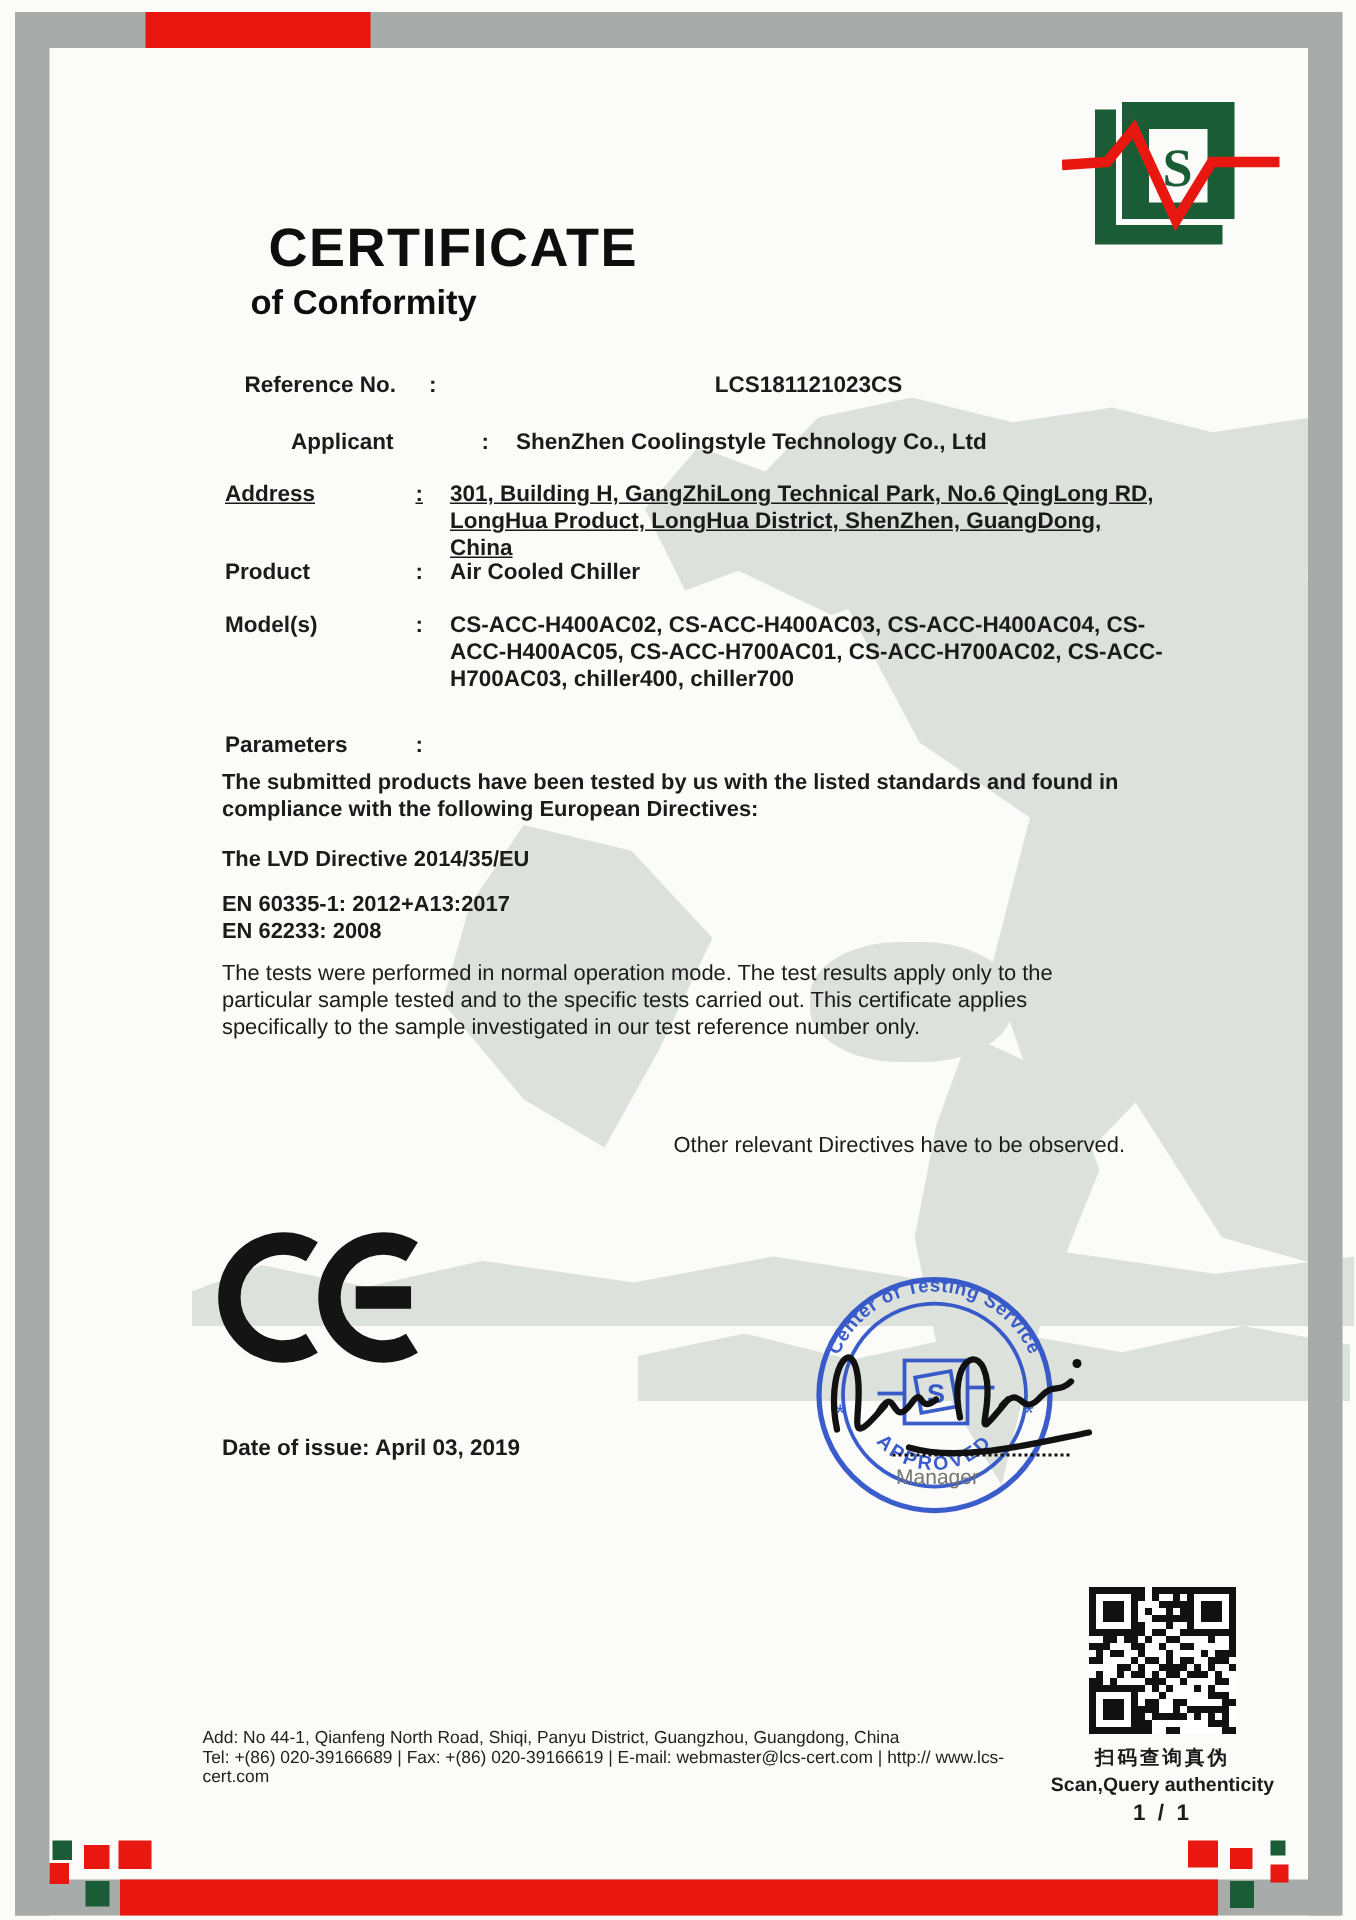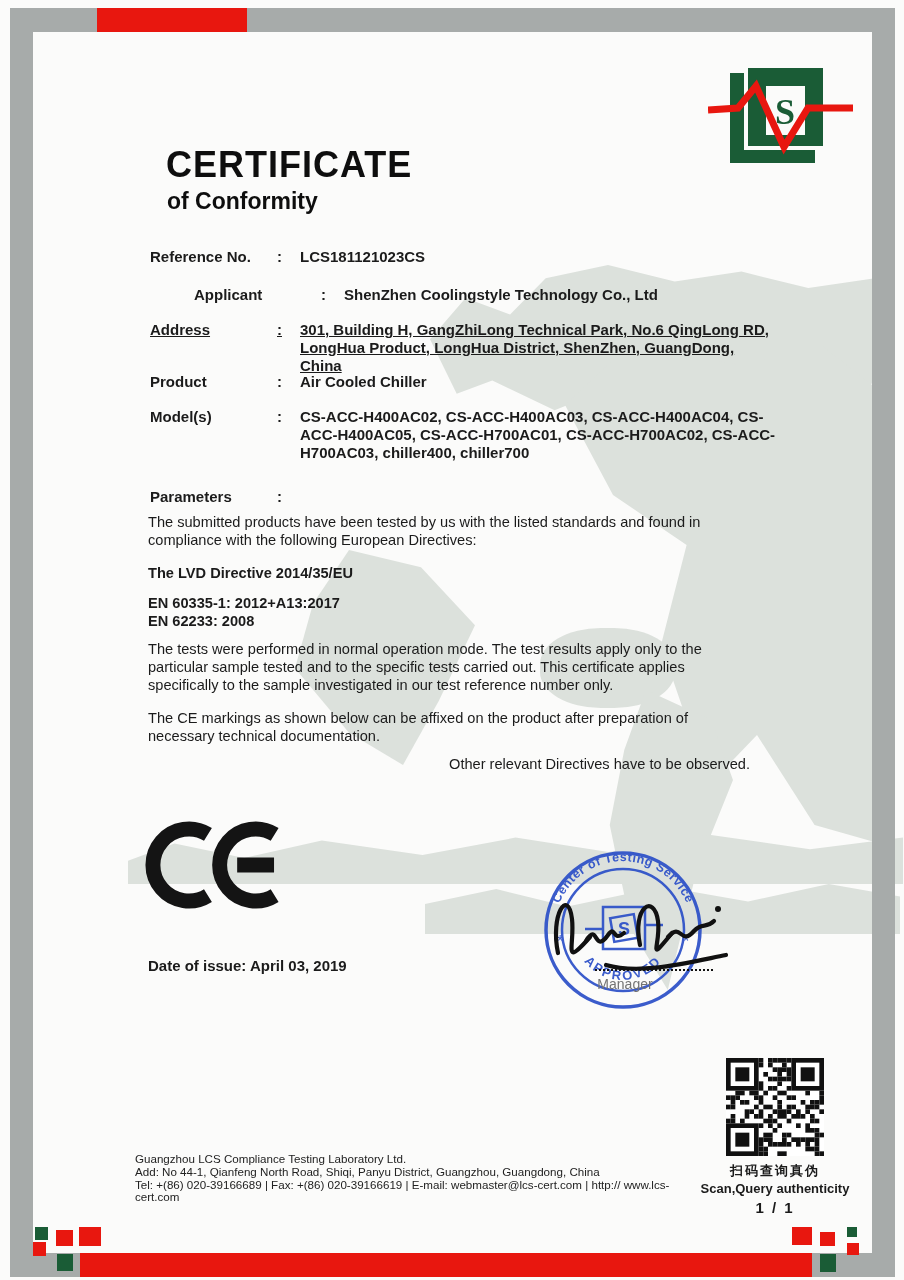--- a/index.html
+++ b/index.html
@@ -7,21 +7,21 @@
         font-family:"Liberation Sans","DejaVu Sans",sans-serif;color:#1b1b1b;}
   
   .frame{position:absolute;z-index:1;}
   .gray{background:#a7abaa;}
   .red{background:#e8170f;}
   .green{background:#1a5c36;}
   
   .map{position:absolute;z-index:0;background:#dce1dc;}
   
   .abs{position:absolute;z-index:2;}
-  .title-main{font-size:36px;font-weight:bold;letter-spacing:1px;color:#0e0e0e;}
+  .title-main{font-size:36px;font-weight:bold;letter-spacing:1px;color:#0e0e0e;margin-left:13px;}
   .title-sub{font-size:23px;font-weight:bold;color:#0e0e0e;}
   .fieldrow{position:absolute;left:150px;display:flex;z-index:2;}
   .flabel{width:127px;font-size:15px;font-weight:bold;line-height:18px;}
   .fcolon{width:23px;font-size:15px;font-weight:bold;line-height:18px;}
   .fvalue{width:478px;font-size:15px;font-weight:bold;line-height:18px;}
   .para{position:absolute;left:148px;width:602px;font-size:14.6px;line-height:17.8px;z-index:2;}
   .bold{font-weight:bold;}
   .date-line{font-size:15px;font-weight:bold;}
   
   .foot-left{position:absolute;left:135px;top:1153px;width:565px;font-size:11.6px;line-height:12.8px;color:#222;z-index:2;}
@@ -74,21 +74,21 @@
       <text x="77" y="60" font-size="36" font-weight="bold" fill="#1a5c36" text-anchor="middle" font-family="Liberation Serif, serif">S</text>
       <rect x="22" y="9" width="14" height="88" fill="#1a5c36"></rect>
       <rect x="22" y="86" width="85" height="13" fill="#1a5c36"></rect>
       <polyline points="0,46 30,44 48,22 76,83 100,44 145,44" fill="none" stroke="#e8170f" stroke-width="7"></polyline>
     </svg>
   </div>
 
   <div class="abs title-main" style="left:166px;top:144px;">CERTIFICATE</div>
   <div class="abs title-sub" style="left:167px;top:188px;">of Conformity</div>
 
-  <div class="fieldrow" style="top:248px;">
+  <div class="fieldrow" style="top:248px;text-align:center;">
     <span class="flabel">Reference No.</span>
     <span class="fcolon">:</span>
     <span class="fvalue">LCS181121023CS</span>
   </div>
   <div class="fieldrow" style="top:286px;margin-left:44px;">
     <span class="flabel">Applicant</span>
     <span class="fcolon">:</span>
     <span class="fvalue">ShenZhen Coolingstyle Technology Co., Ltd</span>
   </div>
   <div class="fieldrow" style="top:321px;text-decoration:underline;">
@@ -104,26 +104,25 @@
   <div class="fieldrow" style="top:408px;justify-content:flex-end;">
     <span class="flabel">Model(s)</span>
     <span class="fcolon">:</span>
     <span class="fvalue">CS-ACC-H400AC02, CS-ACC-H400AC03, CS-ACC-H400AC04, CS-ACC-H400AC05, CS-ACC-H700AC01, CS-ACC-H700AC02, CS-ACC-H700AC03, chiller400, chiller700</span>
   </div>
   <div class="fieldrow" style="top:488px;">
     <span class="flabel">Parameters</span>
     <span class="fcolon">:</span>
   </div>
 
-  <div class="para" style="top:514px;">The submitted products have been tested by us with the listed standards and found in compliance with the following European Directives:</div>
+  <div class="para" style="top:514px;font-weight:bold;">The submitted products have been tested by us with the listed standards and found in compliance with the following European Directives:</div>
   <div class="para bold" style="top:565px;">The LVD Directive 2014/35/EU</div>
   <div class="para bold" style="top:595px;">EN 60335-1: 2012+A13:2017</div>
   <div class="para bold" style="top:613px;">EN 62233: 2008</div>
   <div class="para" style="top:641px;">The tests were performed in normal operation mode. The test results apply only to the particular sample tested and to the specific tests carried out. This certificate applies specifically to the sample investigated in our test reference number only.</div>
-  <div class="para" style="top:710px;">The CE markings as shown below can be affixed on the product after preparation of necessary technical documentation.</div>
   <div class="para" style="top:756px;text-align:right;">Other relevant Directives have to be observed.</div>
 
   <div class="abs" style="left:145px;top:810px;width:158px;height:110px;">
     <svg width="158" height="110" viewBox="0 0 180 110">
       <path d="M71.7,20.2 A41,41 0 1 0 71.7,89.8" fill="none" stroke="#141414" stroke-width="17"></path>
       <path d="M147.7,20.2 A41,41 0 1 0 147.7,89.8" fill="none" stroke="#141414" stroke-width="17"></path>
       <path d="M105,55 H147" fill="none" stroke="#141414" stroke-width="17"></path>
     </svg>
   </div>
 
@@ -164,21 +163,20 @@
         <path d="M128,62 C142,46 140,72 154,56 C162,47 166,54 174,46"></path>
         <path d="M66,90 C100,100 146,88 186,80"></path>
       </g>
       <circle cx="178" cy="34" r="3" fill="#111"></circle>
     </svg>
   </div>
   <div class="dotline"></div>
   <div class="manager">Manager</div>
 
   <div class="foot-left">
-    <div>Guangzhou LCS Compliance Testing Laboratory Ltd.</div>
     <div>Add: No 44-1, Qianfeng North Road, Shiqi, Panyu District, Guangzhou, Guangdong, China</div>
     <div>Tel: +(86) 020-39166689  |  Fax: +(86) 020-39166619  |  E-mail: webmaster@lcs-cert.com  |  http:// www.lcs-cert.com</div>
   </div>
 
   <div class="foot-right">
     <svg id="qr-svg" width="98" height="98" viewBox="0 0 97.65 97.65" style="background:#fff;">
         <rect x="32.550000000000004" y="0" width="4.65" height="4.65" fill="#111"></rect>
         <rect x="41.85" y="0" width="4.65" height="4.65" fill="#111"></rect>
         <rect x="46.5" y="0" width="4.65" height="4.65" fill="#111"></rect>
         <rect x="51.150000000000006" y="0" width="4.65" height="4.65" fill="#111"></rect>

